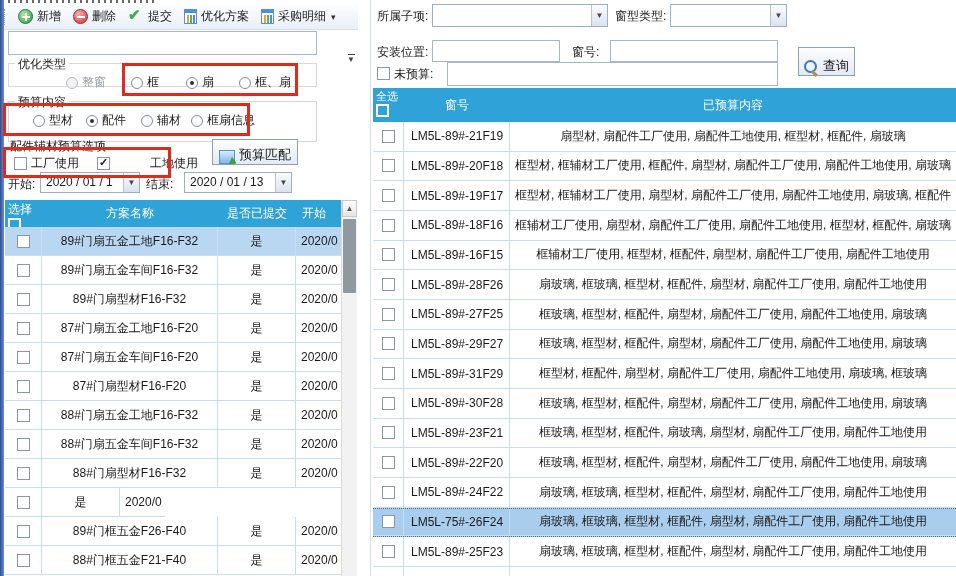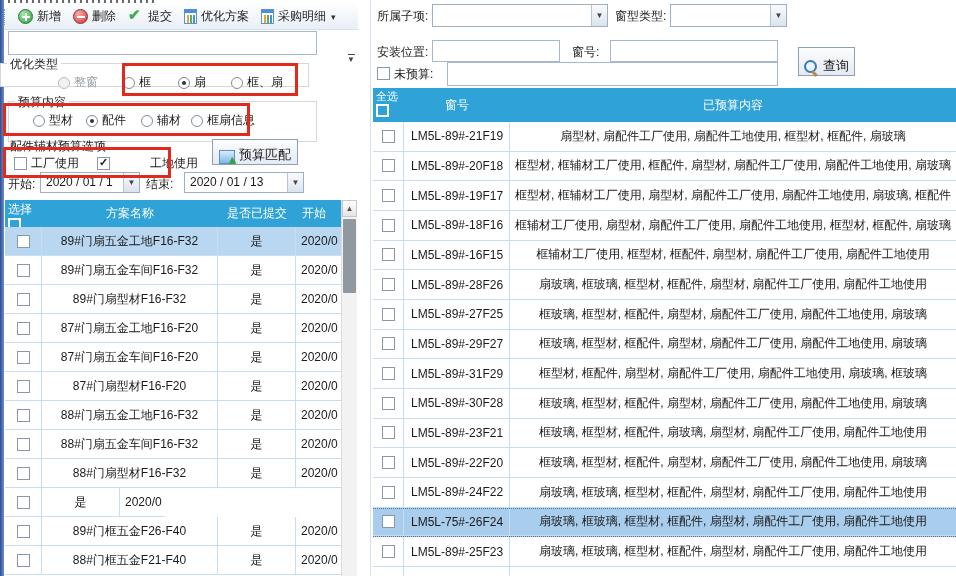--- a/index.html
+++ b/index.html
@@ -127,21 +127,21 @@
         </div>
       </div>
   </div>
   <div class="overflow-btn">
     <span class="bar"></span>
     <span class="tri">▼</span>
   </div>
 
   <div class="tinput" style="left:8px;top:31px;width:309px;height:24px;"></div>
 
-  <div class="group" style="left:0;top:63px;width:309px;height:24px;">
+  <div class="group" style="left:8px;top:63px;width:309px;height:24px;">
     <span class="glabel">优化类型</span>
     <div id="optType">
         <label class="ropt disabled" style="left: 57px;">
           <span class="radio disabled"></span>
           <span>整窗</span>
         </label>
         <label class="ropt" style="left: 122px;">
           <span class="radio"></span>
           <span>框</span>
         </label>
@@ -194,21 +194,21 @@
     <span class="match-icon"></span>
     <span>预算匹配</span>
   </div>
 
   <span class="plain-label" style="left:8px;top:176px;">开始:</span>
   <div class="combo" style="left:40px;top:172px;width:100px;height:21px;">
     <span class="val">2020 / 01 / 1</span>
     <span class="arrow">▼</span>
   </div>
   <span class="plain-label" style="left:146px;top:176px;">结束:</span>
-  <div class="combo" style="left:184px;top:172px;width:120px;height:21px;">
+  <div class="combo" style="left:184px;top:172px;width:108px;height:21px;">
     <span class="val">2020 / 01 / 13</span>
     <span class="arrow">▼</span>
   </div>
 
   <div class="tbl lt" style="left:5px;top:200px;width:336px;height:376px;">
     <div class="thead">
       <div class="hc sel-col c0">
         <span>选择</span>
         <span class="cb hdr"></span>
       </div>

